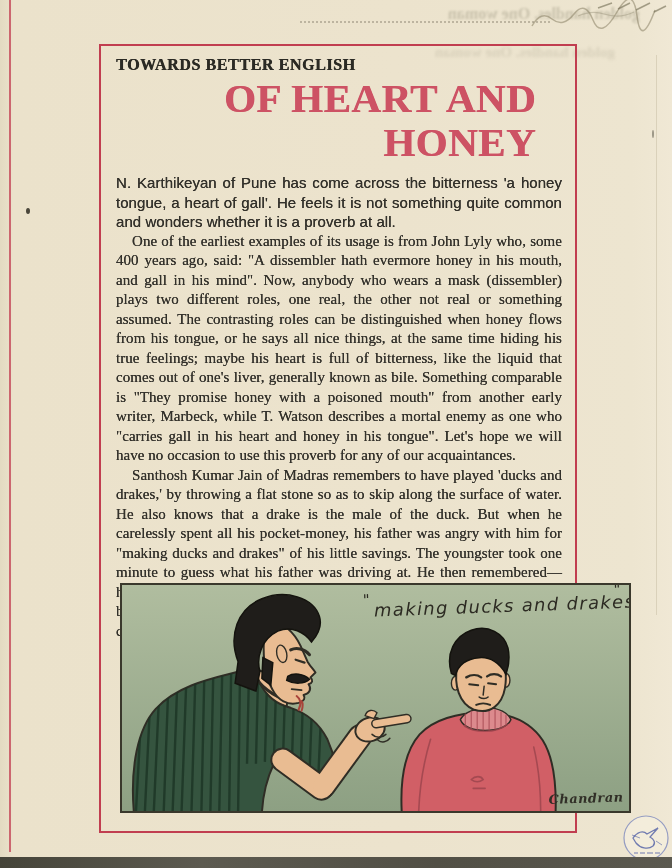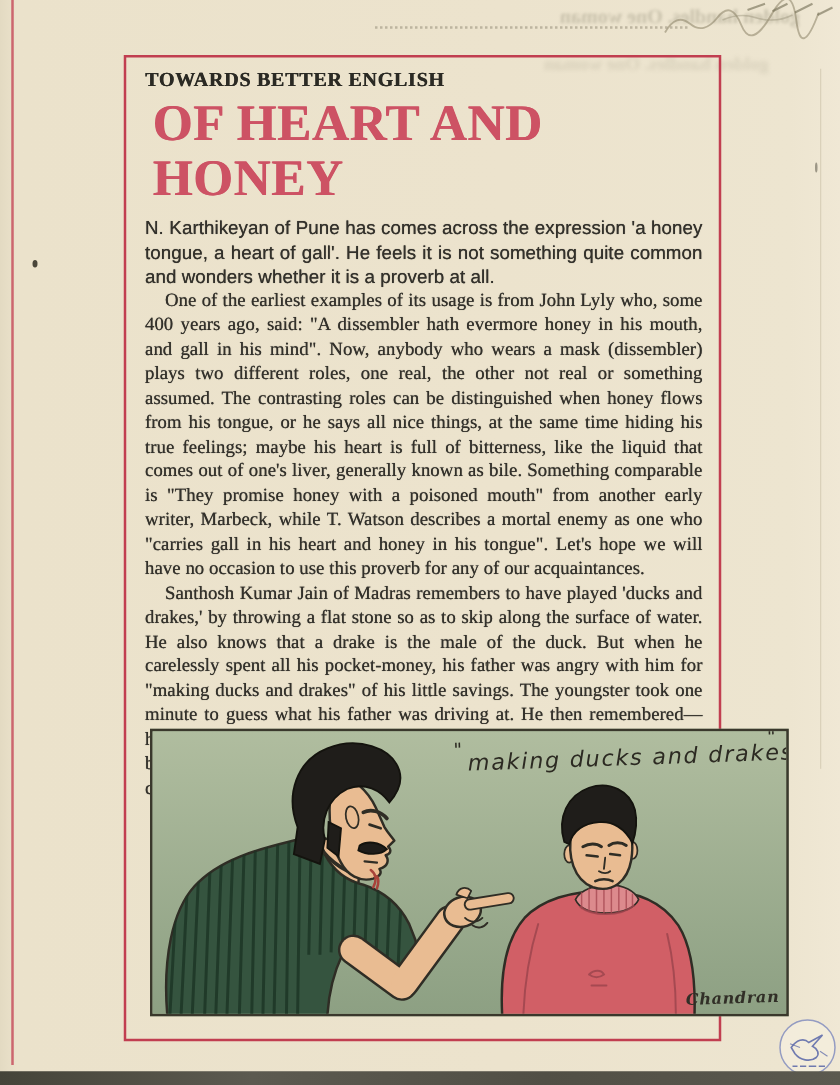--- a/index.html
+++ b/index.html
@@ -43,21 +43,21 @@
   .kicker{
     font-family:"Liberation Serif",serif;
     font-weight:bold;font-size:16px;line-height:18px;
     letter-spacing:.6px;color:#2b2a24;
     text-shadow:.4px 0 0 currentColor;
     margin:0;
   }
   .title{
     font-family:"Liberation Serif",serif;
     font-weight:bold;font-size:41px;line-height:44px;
-    letter-spacing:.5px;text-align:left;
+    letter-spacing:.5px;text-align:right;
     color:var(--title-red,#cd5264);
     text-shadow:.5px 0 0 currentColor;
     margin:2px 26px 9px 6px;
   }
   .bodytext p{
     margin:0;font-size:15px;line-height:19.5px;
     text-align:justify;color:var(--ink,#33312b);
     text-shadow:0 0 .55px currentColor;
     letter-spacing:.05px;
   }
@@ -114,21 +114,21 @@
     <path d="M4 26 q 9 -16 20 -7 t 22 -5 t 19 6 t 24 -8 t 20 4 t 18 -6" fill="none" stroke="#8a8266" stroke-width="1.5" opacity=".55"></path>
     <path d="M70 8 l14 -5 M90 9 l12 -6 M108 10 l14 -7 M126 12 l12 -6" fill="none" stroke="#6f6a52" stroke-width="1.6" opacity=".6"></path>
     <path d="M50 16 q 14 -6 26 -2 q 16 5 30 -2" fill="none" stroke="#9a927a" stroke-width="1.2" opacity=".45"></path>
   </svg>
 
   <div class="frame">
     <h2 class="kicker">TOWARDS BETTER ENGLISH</h2>
     <h1 class="title">OF HEART AND HONEY</h1>
 
     <div class="bodytext">
-      <p>N. Karthikeyan of Pune has comes across the expression 'a honey tongue, a heart of gall'. He feels it is not something quite common and wonders whether it is a proverb at all.</p>
+      <p>N. Karthikeyan of Pune has come across the bitterness 'a honey tongue, a heart of gall'. He feels it is not something quite common and wonders whether it is a proverb at all.</p>
       <p class="indent">One of the earliest examples of its usage is from John Lyly who, some 400 years ago, said: "A dissembler hath evermore honey in his mouth, and gall in his mind". Now, anybody who wears a mask (dissembler) plays two different roles, one real, the other not real or something assumed. The contrasting roles can be distinguished when honey flows from his tongue, or he says all nice things, at the same time hiding his true feelings; maybe his heart is full of bitterness, like the liquid that comes out of one's liver, generally known as bile. Something comparable is "They promise honey with a poisoned mouth" from another early writer, Marbeck, while T. Watson describes a mortal enemy as one who "carries gall in his heart and honey in his tongue". Let's hope we will have no occasion to use this proverb for any of our acquaintances.</p>
       <p class="indent">Santhosh Kumar Jain of Madras remembers to have played 'ducks and drakes,' by throwing a flat stone so as to skip along the surface of water. He also knows that a drake is the male of the duck. But when he carelessly spent all his pocket-money, his father was angry with him for "making ducks and drakes" of his little savings. The youngster took one minute to guess what his father was driving at. He then remembered—hadn't his father advised him to keep aside the money to buy some story-books? And, look at that! He had gone and spent it on chocolates and cool drinks. He should have used the money prudently.</p>
     </div>
 
     <div class="illustration">
       <svg viewBox="0 0 511 230" preserveAspectRatio="none">
         <defs>
           <linearGradient id="bgGrad" x1="0" y1="0" x2="0" y2="1">
             <stop offset="0" stop-color="#b0bd9f"></stop>
             <stop offset="1" stop-color="#8da083"></stop>

